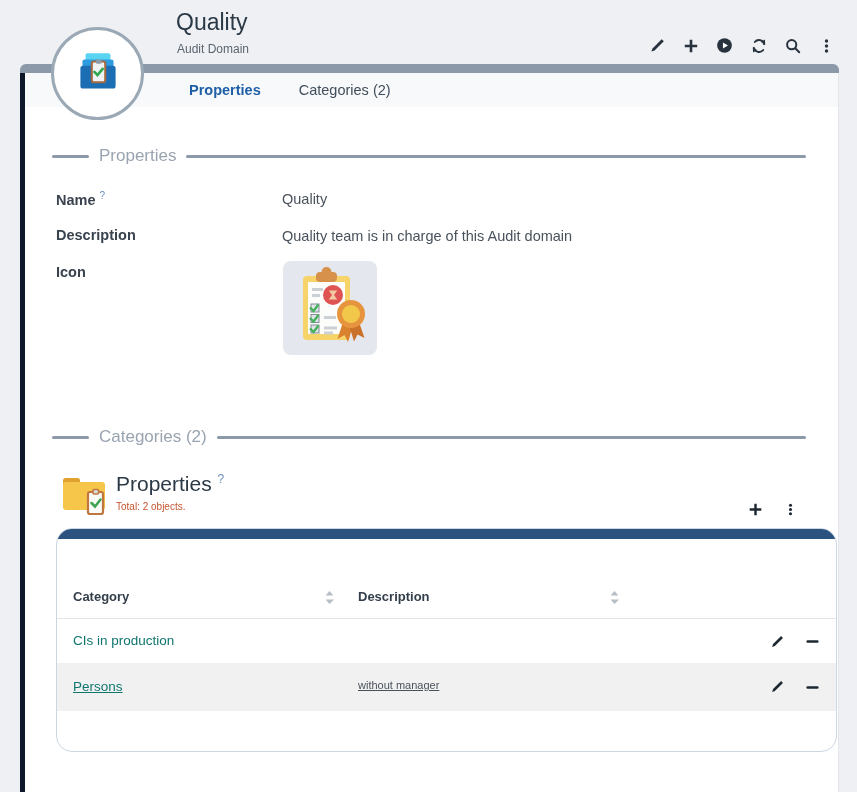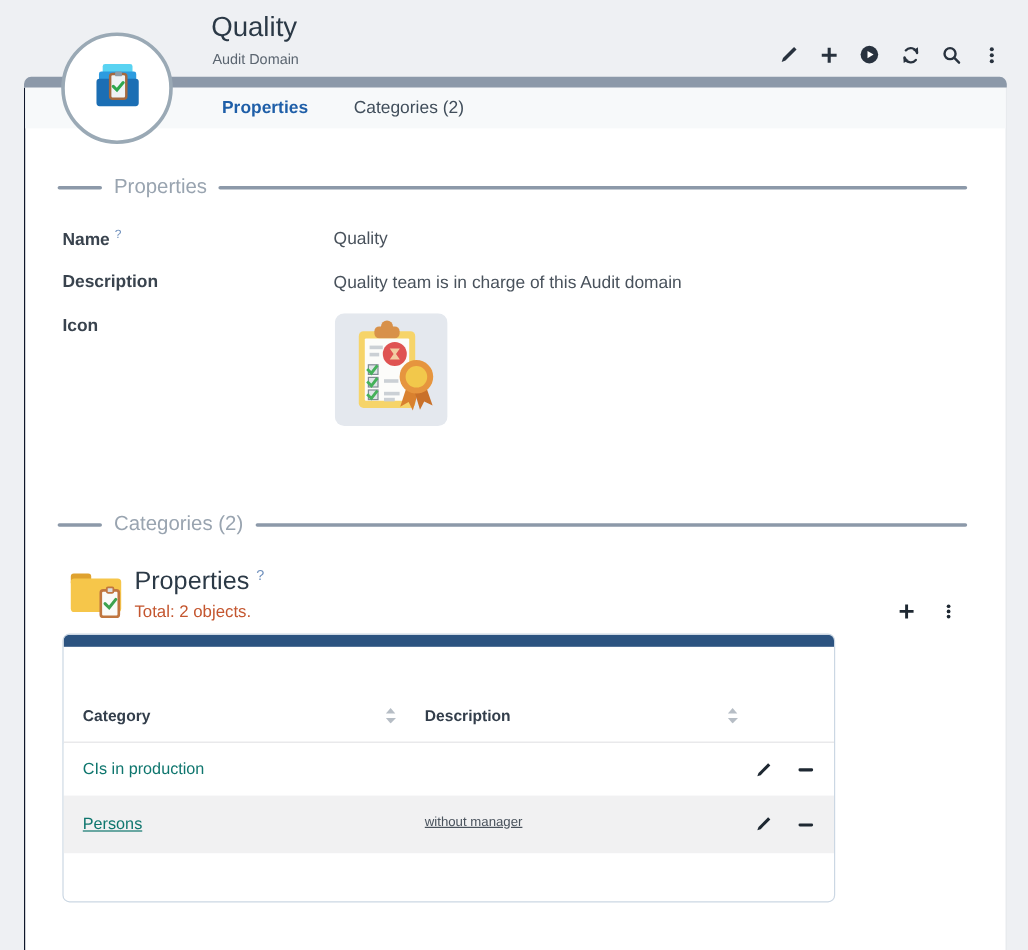--- a/index.html
+++ b/index.html
@@ -12,21 +12,21 @@
   .page-subtitle { position:absolute; left:177px; top:42px; font-size:12px; color:#5B6570; }
   .toolbar { position:absolute; top:37px; right:22px; display:flex; align-items:center; gap:17px; }
   .tb-btn { width:17px; height:17px; display:flex; align-items:center; justify-content:center; cursor:pointer; }
 
   .avatar { position:absolute; left:51px; top:27px; width:93px; height:93px; background:#FFFFFF;
             border:3px solid #9AA9B5; border-radius:50%; z-index:6; display:flex; align-items:center; justify-content:center; }
 
   
   .slate-bar { position:absolute; left:20px; top:64px; width:819px; height:9px; background:#8C99A9; border-radius:6px 6px 0 0; z-index:3; }
   .panel { position:absolute; left:20px; top:73px; width:819px; height:719px; background:#FFFFFF;
-           border-left:1px solid #0f172a; border-right:1px solid #E3E6EA; z-index:2; }
+           border-left:5px solid #0f172a; border-right:1px solid #E3E6EA; z-index:2; }
   .tabstrip { position:absolute; left:0; top:0; right:0; height:34px; background:#F7F9FA; }
   .tabs { position:absolute; left:164px; top:9px; display:flex; gap:38px; }
   .tab { font-size:14.5px; cursor:pointer; }
   .tab.active { color:#1F5FA8; font-weight:700; }
   .tab.inactive { color:#414E5B; font-weight:500; }
 
   
   .legend { position:absolute; left:27px; right:32px; height:22px; display:flex; align-items:center; gap:10px; }
   .legend .dash { width:37px; height:3px; background:#8C99A9; border-radius:2px; }
   .legend .text { font-size:17px; color:#99A4B0; white-space:nowrap; }
@@ -36,26 +36,26 @@
   .field { position:absolute; left:31px; right:32px; height:20px; }
   .field-label { position:absolute; left:0; top:0; font-size:14.5px; font-weight:700; color:#39434E; }
   .field-label sup { font-size:10px; color:#6E8FBC; font-weight:400; }
   .field-value { position:absolute; left:226px; top:1px; font-size:14.5px; color:#49525C; }
   .icon-preview { position:absolute; left:258px; top:188px; width:94px; height:94px; }
 
   
   .cat-folder { position:absolute; left:36px; top:400px; }
   .cat-title { position:absolute; left:91px; top:399px; font-size:21px; color:#2B3946; }
   .cat-title sup { font-size:12px; color:#6E8FBC; }
-  .cat-total { position:absolute; left:91px; top:428px; font-size:14px; color:#C4562F; }
+  .cat-total { position:absolute; left:91px; top:428px; font-size:10px; color:#C4562F; }
   .cat-actions { position:absolute; top:428px; right:39px; display:flex; gap:18px; align-items:center; }
 
   
-  .card { position:absolute; left:31px; top:455px; width:644px; height:224px; background:#fff;
-          border:1px solid #CBD7E3; border-radius:6px; overflow:hidden; }
+  .card { position:absolute; left:31px; top:455px; width:781px; height:224px; background:#fff;
+          border:1px solid #CBD7E3; border-radius:16px; overflow:hidden; }
   .card-topbar { position:absolute; left:0; top:0; right:0; height:10px; background:#2C5380; }
   .thead { position:absolute; left:0; top:0; right:0; height:90px; border-bottom:1px solid #E4E4E6; }
   .th { position:absolute; top:60px; font-size:13px; font-weight:700; color:#333E4B; cursor:pointer; }
   .sorter { position:absolute; top:61px; cursor:pointer; }
   .trow { position:absolute; left:0; right:0; }
   .trow .cell-cat { position:absolute; left:16px; font-size:13.5px; color:#0f766e; cursor:pointer; }
   .trow .cell-desc { position:absolute; left:301px; font-size:11px; color:#49525C; }
   .row-actions { position:absolute; right:16px; top:0; bottom:0; display:flex; align-items:center; gap:21px; }
   .row-btn { width:15px; height:15px; display:flex; align-items:center; justify-content:center; cursor:pointer; }
   .row1 { top:91px; height:43px; background:#FFFFFF; }

